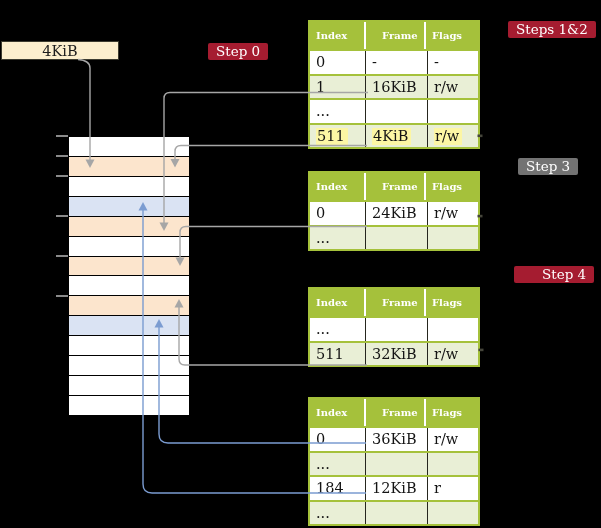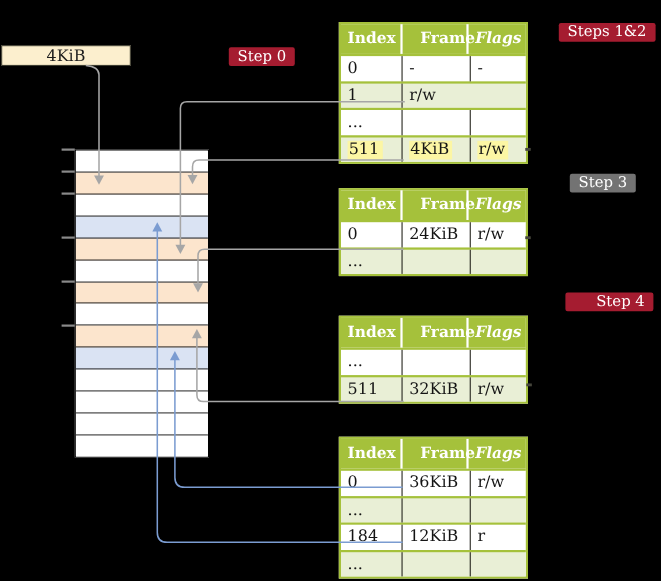--- a/index.html
+++ b/index.html
@@ -26,25 +26,25 @@
   .mem-row{flex:1;border-bottom:1px solid #000;}
   .mem-row:last-child{border-bottom:none;}
   #ticks{position:absolute;left:56px;top:136px;width:12px;height:282px;}
   .tick{position:absolute;left:0;width:12px;height:2px;background:#8a8a8a;margin-top:-1px;}
 
   
   .ptable{position:absolute;left:308px;width:172px;box-sizing:border-box;
     border:2px solid #a5c13b;background:#fff;}
   #table-0{top:20px;}#table-1{top:171px;}#table-2{top:287px;}#table-3{top:397px;}
   .hrow{display:flex;height:27px;}
-  .hcell{box-sizing:border-box;color:#fff;font-weight:bold;font-size:14px;
+  .hcell{box-sizing:border-box;color:#fff;font-weight:bold;font-size:10px;
     line-height:27px;padding-left:6px;}
   .hcell.c0{width:56px;border-right:2px solid #fff;}
   .hcell.c1{width:60px;border-right:2px solid #fff;padding-left:16px;}
-  .hcell.c2{flex:1;font-style:italic;}
+  .hcell.c2{flex:1;}
   .brow{display:flex;height:24.5px;box-sizing:border-box;border-top:2px solid #a5c13b;}
   .bcell{box-sizing:border-box;font-size:14.5px;line-height:22px;padding-left:6px;color:#141414;}
   .bcell.c0{width:56px;border-right:1px solid #26261e;}
   .bcell.c1{width:62px;border-right:1px solid #26261e;}
   .bcell.c2{flex:1;}
   .hl{padding:0 3px 1px 1px;}
 
   #overlay{position:absolute;left:0;top:0;pointer-events:none;}
 </style>
 </head>
@@ -100,20 +100,21 @@
         <div class="hcell c1">Frame</div>
         <div class="hcell c2">Flags</div>
       </div>
       <div class="brow">
         <div class="bcell c0"><span>0</span></div>
         <div class="bcell c1"><span>-</span></div>
         <div class="bcell c2"><span>-</span></div>
       </div>
       <div class="brow" style="background: rgb(233, 239, 214);">
         <div class="bcell c0"><span>1</span></div>
+        <div class="bcell c1"><span>16KiB</span></div>
         <div class="bcell c2"><span>r/w</span></div>
       </div>
       <div class="brow">
         <div class="bcell c0"><span>...</span></div>
         <div class="bcell c1"></div>
         <div class="bcell c2"></div>
       </div>
       <div class="brow" style="background: rgb(233, 239, 214);">
         <div class="bcell c0"><span class="hl" style="background: rgb(252, 246, 164);">511</span></div>
         <div class="bcell c1"><span class="hl" style="background: rgb(252, 246, 164);">4KiB</span></div>

